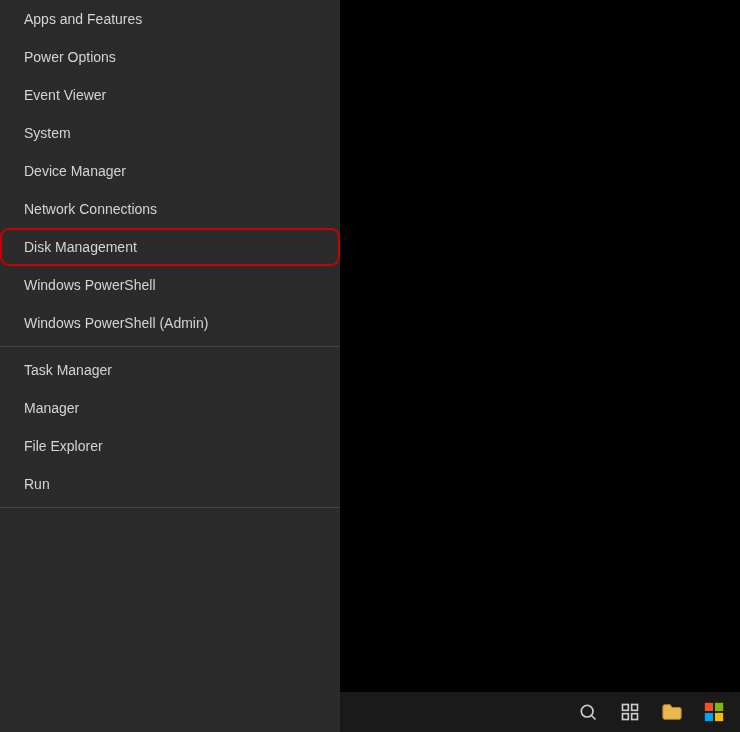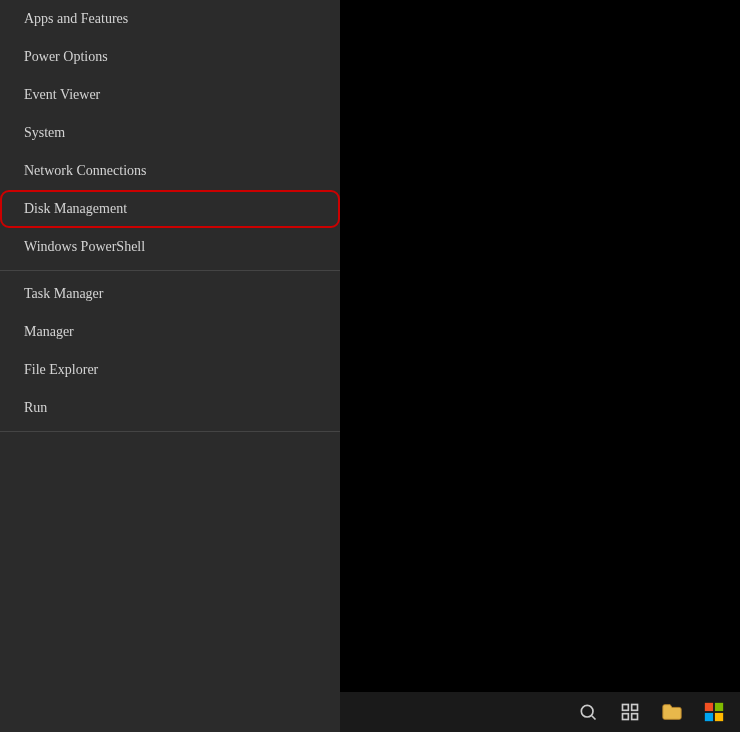--- a/index.html
+++ b/index.html
@@ -29,21 +29,20 @@
       padding: 11px 24px;
       color: #d4d4d4;
       font-size: 14px;
       cursor: pointer;
       white-space: nowrap;
       user-select: none;
       display: flex;
       align-items: flex-start;
       justify-content: space-between;
       transition: background 0.1s;
-      font-family: Liberation Serif, serif;
     }
 
     .menu-item.highlighted {
       outline: 2px solid #cc0000;
       outline-offset: -2px;
       border-radius: 9px;
     }
 
     .menu-divider {
       height: 1px;
@@ -92,27 +91,33 @@
     <div class="menu-item">
       <span>Power Options</span>
     </div>
     <div class="menu-item">
       <span>Event Viewer</span>
     </div>
     <div class="menu-item">
       <span>System</span>
     </div>
     <div class="menu-item">
+      <span>Device Manager</span>
+    </div>
+    <div class="menu-item">
       <span>Network Connections</span>
     </div>
     <div class="menu-item highlighted">
       <span>Disk Management</span>
     </div>
     <div class="menu-item">
       <span>Windows PowerShell</span>
+    </div>
+    <div class="menu-item">
+      <span>Windows PowerShell (Admin)</span>
     </div>
     <div class="menu-divider"></div>
     <div class="menu-item">
       <span>Task Manager</span>
     </div>
     <div class="menu-item">
       <span>Manager</span>
     </div>
     <div class="menu-item">
       <span>File Explorer</span>

